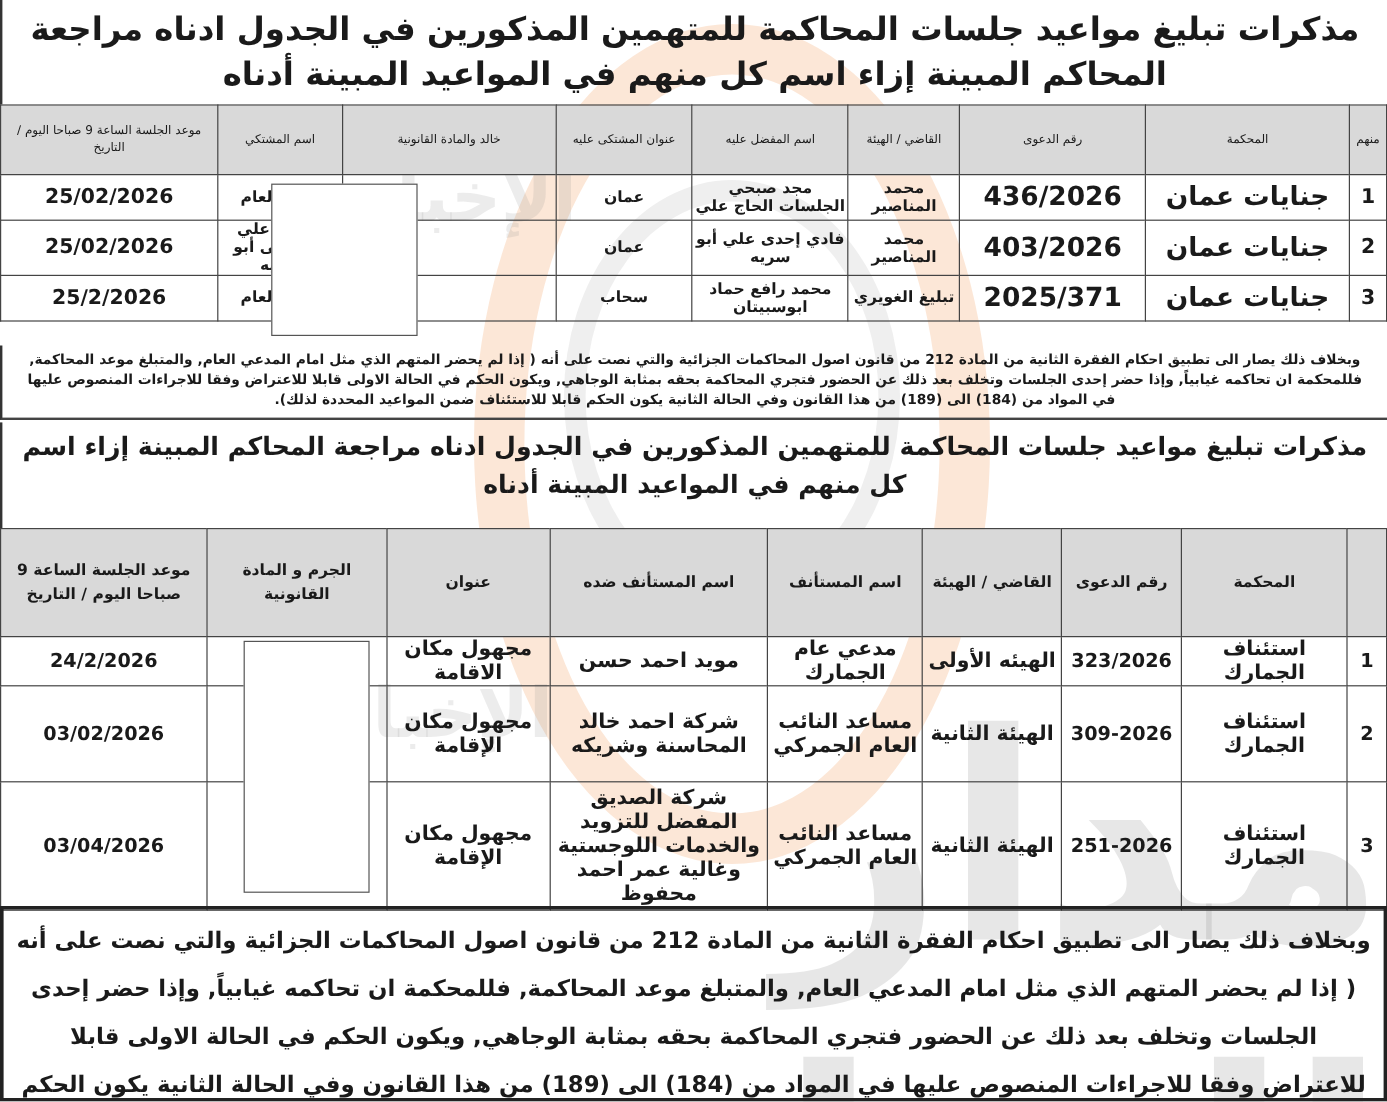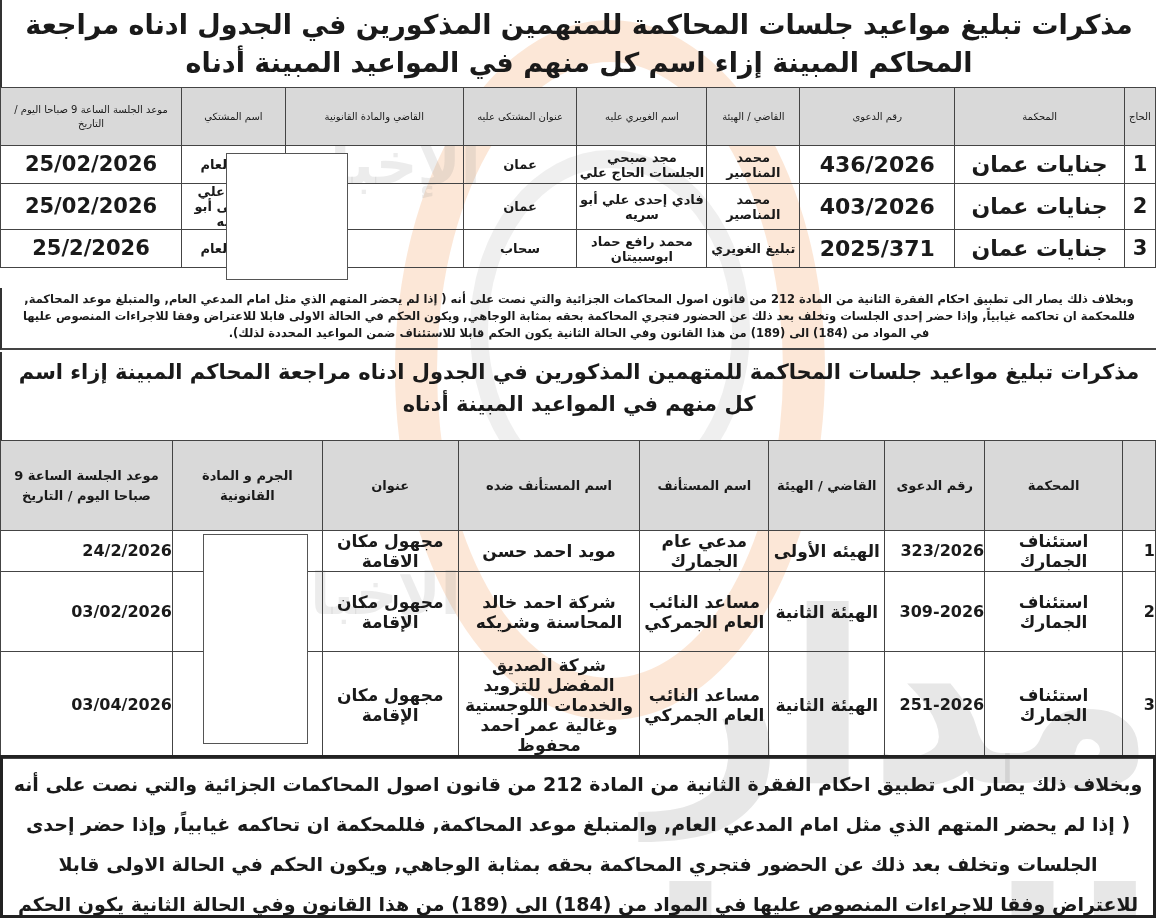--- a/index.html
+++ b/index.html
@@ -24,33 +24,33 @@
                  text-align: center; padding-top: 6px; }
   .title-block h1 { font-size: 27px; font-weight: bold; line-height: 38px; font-family: "DejaVu Sans", sans-serif; }
 
   table { border-collapse: collapse; position: absolute; direction: rtl; }
   td, th { border: 1.5px solid #444; text-align: center; vertical-align: middle; }
 
   #t1 { left: 0; top: 87px; width: 1156px; }
   #t1 th { background: #d9d9d9; font-size: 10px; font-weight: normal; height: 58px; line-height: 14px; }
   #t1 td { height: 38px; font-size: 13px; font-weight: bold; line-height: 15px; }
   #t1 td.big { font-size: 22px; }
-  #t1 td.num { font-size: 21px; }
+  #t1 td.num { font-size: 17px; }
 
   .notice1 { position: absolute; left: 0; top: 288px; width: 1156px; height: 62px; border-left: 2px solid #333;
              border-bottom: 2px solid #444; text-align: center; font-size: 11.5px; font-weight: bold; line-height: 17px;
              padding: 3px 16px 0 16px; }
 
   .title2 { position: absolute; left: 0; top: 352px; width: 1156px; height: 88px; border-left: 2px solid #333;
             text-align: center; font-size: 21px; font-weight: bold; line-height: 32px; padding: 4px 14px 0 14px; }
 
   #t2 { left: 0; top: 440px; width: 1156px; }
   #t2 th { background: #d9d9d9; font-size: 13px; font-weight: bold; height: 90px; line-height: 20px; }
   #t2 td { font-size: 17px; font-weight: bold; line-height: 20px; }
-  #t2 td.num { font-size: 16px; text-align: right; }
+  #t2 td.num { font-size: 16px; }
 
   .notice2 { position: absolute; left: 0; top: 755px; width: 1156px; height: 163px; border: 3px solid #222;
              text-align: center; font-size: 19px; font-weight: bold; line-height: 40px; padding: 6px 10px 0 10px; }
 
   .redacted { position: absolute; background: #ffffff; border: 1px solid #555; z-index: 3; }
 </style>
 </head>
 <body>
 
 <div class="page">
@@ -73,27 +73,27 @@
           <col style="width:155px">
           <col style="width:93px">
         <col style="width:130px">
           <col style="width:114px">
           <col style="width:178px">
           <col style="width:104px">
           <col style="width:181px">
       </colgroup>
       <tbody>
           <tr>
-        <th>الحاج</th>
+        <th>منهم</th>
         <th>المحكمة</th>
         <th>رقم الدعوى</th>
         <th>القاضي / الهيئة</th>
-        <th>اسم الغويري عليه</th>
+        <th>اسم المفضل عليه</th>
         <th>عنوان المشتكى عليه</th>
-        <th>القاضي والمادة القانونية</th>
+        <th>خالد والمادة القانونية</th>
         <th>اسم المشتكي</th>
         <th>موعد الجلسة الساعة 9 صباحا اليوم / التاريخ</th>
       </tr>
       <tr>
         <td class="num">1</td>
         <td class="big">جنايات عمان</td>
         <td class="big">436/2026</td>
         <td>محمد المناصير</td>
         <td>مجد صبحي الجلسات الحاج علي</td>
         <td>عمان</td>

